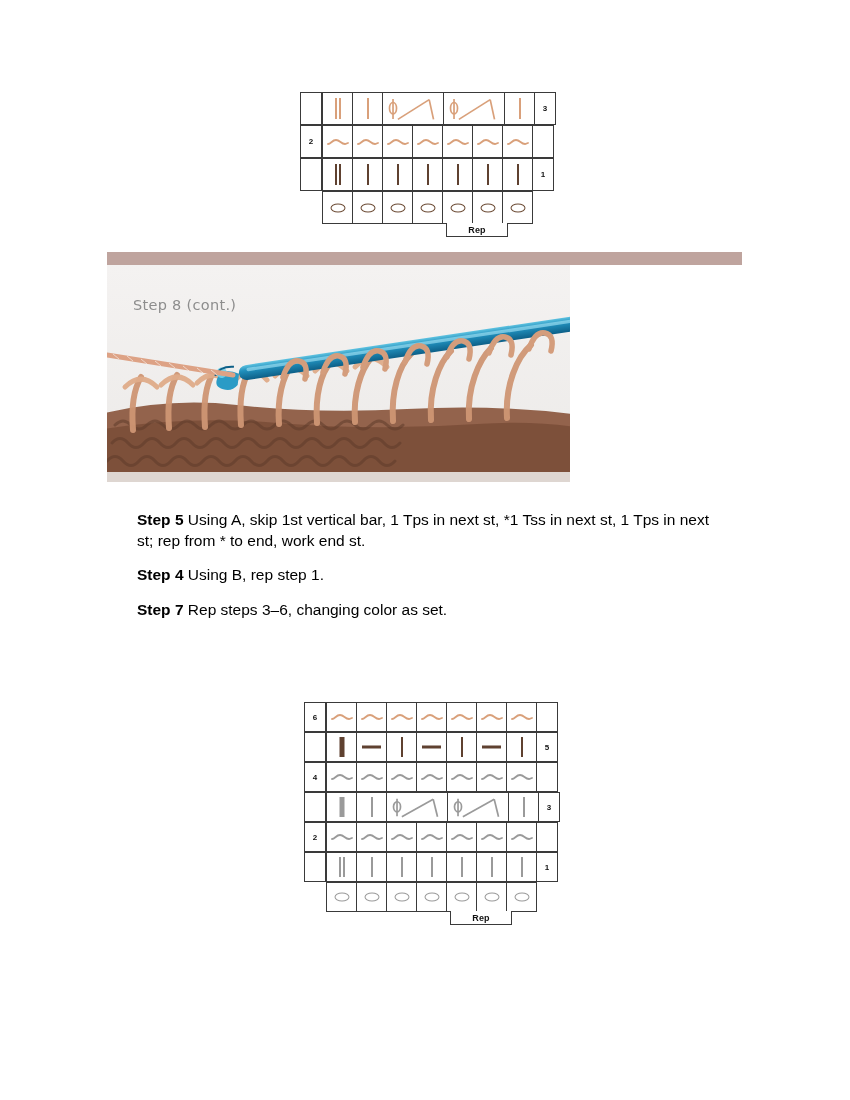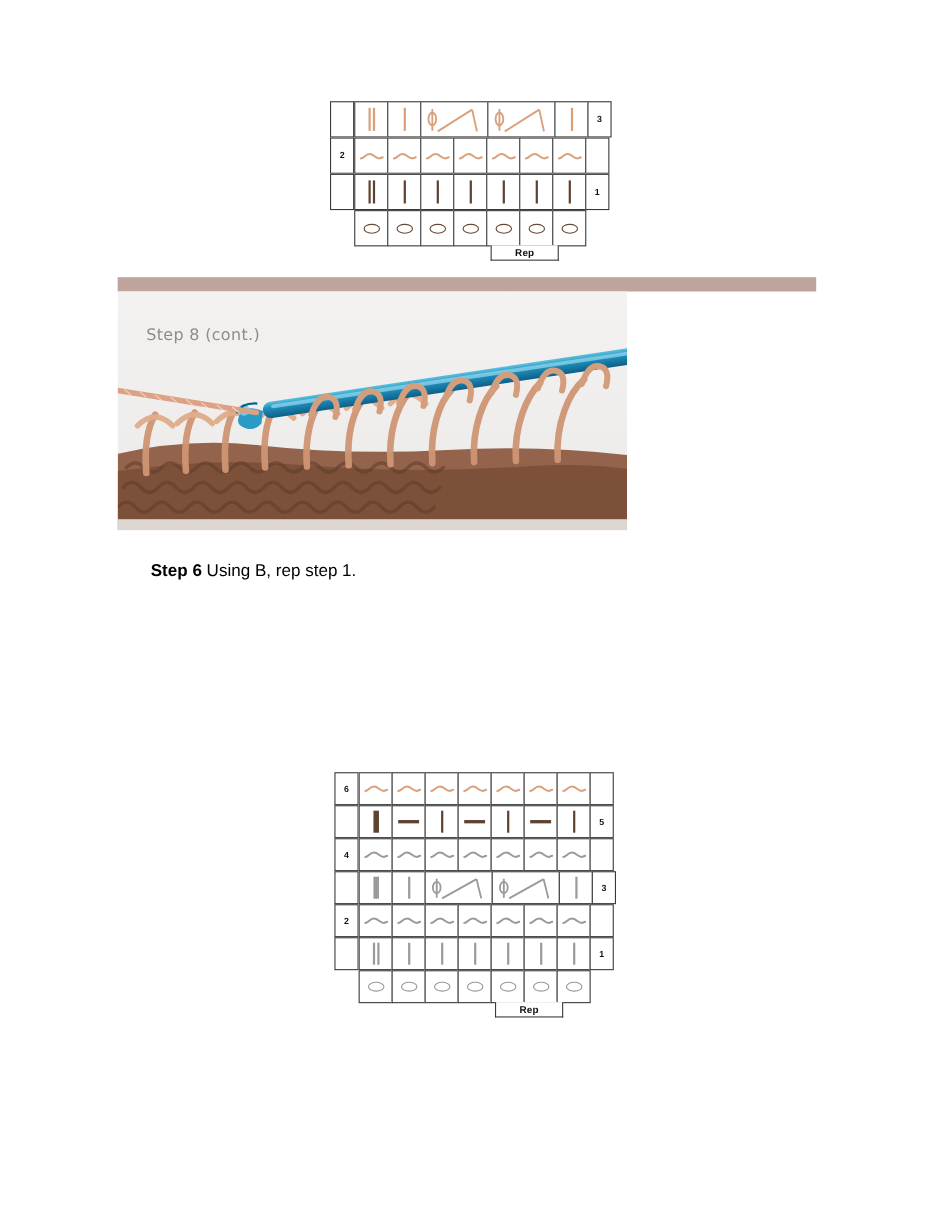--- a/index.html
+++ b/index.html
@@ -392,21 +392,23 @@
             <path d="M104 105 l6 5"></path>
         </g>
 
         <rect x="0" y="207" width="463" height="10" fill="#efedec" opacity="0.85"></rect>
       </g>
     </svg>
   </div>
 </div>
 
 <div id="steps" style="left:137px; top:510px; width:585px;">
-    <p class="step-p"><b>Step 6</b><span> Using B, rep step 1.</span></p>
+    <p class="step-p"><b>Step 5</b><span> Using A, skip 1st vertical bar, 1 Tps in next st, *1 Tss in next st, 1 Tps in next st; rep from * to end, work end st.</span></p>
+    <p class="step-p"><b>Step 4</b><span> Using B, rep step 1.</span></p>
+    <p class="step-p"><b>Step 7</b><span> Rep steps 3–6, changing color as set.</span></p>
   </div>
 
 <div class="chart-wrap" id="chart-bottom" style="left:304px; top:702px;">
     <div class="chart-row" style="height: 30px; padding-left: 22px;">
       <div class="cell label" style="position: absolute; left: 0px; top: 0px; width: 22px; height: 30px;">6</div>
       <div class="cell" style="width: 31px; height: 30px;">
         <div class="sym" style="display:flex;align-items:center;justify-content:center">
           <svg class="squig" width="22" height="10" viewBox="0 0 22 10">
             <path d="M1 7 C 4 7, 5 3, 9 3 C 13 3, 14 7, 18 7 L21 6" stroke="#d9a07a" stroke-width="1.8" fill="none" stroke-linecap="round"></path>
           </svg>

